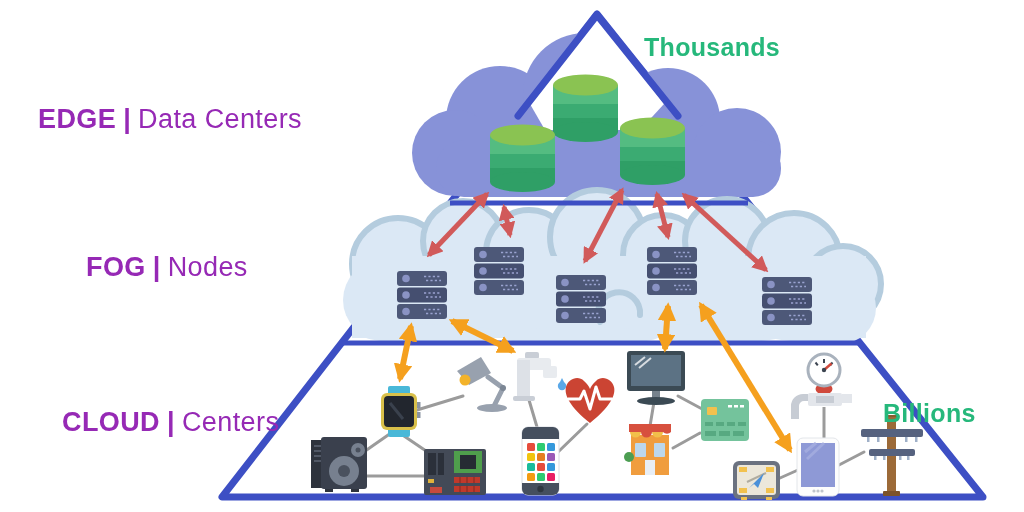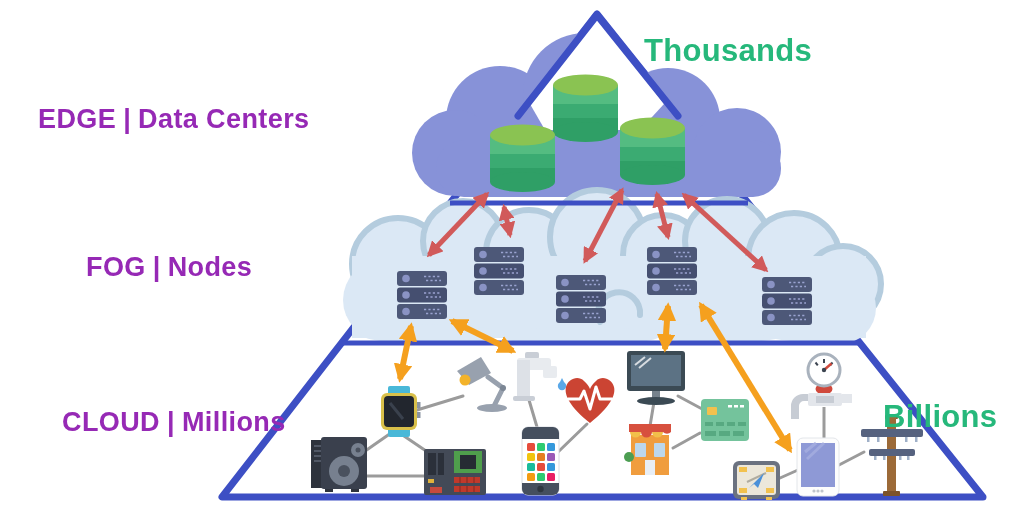--- a/index.html
+++ b/index.html
@@ -6,23 +6,23 @@
   .canvas{
     position:relative;width:1024px;height:512px;overflow:hidden;
     background:#ffffff;font-family:"Liberation Sans",sans-serif;
   }
   .canvas svg{position:absolute;left:0;top:0;}
   .layer-label{
     position:absolute;color:#9629b5;font-weight:800;font-size:27px;
     letter-spacing:.4px;white-space:nowrap;
   }
   .layer-label .sep{margin:0 7px;font-weight:700;}
-  .layer-label .cat{font-weight:700;}
+  .layer-label .cat{font-weight:400;}
   .scale-label{
-    position:absolute;color:#26b87b;font-weight:800;font-size:31px;
+    position:absolute;color:#26b87b;font-weight:800;font-size:25px;
     letter-spacing:.3px;white-space:nowrap;
   }
   #cloud-label{left:38px;top:104px;}
   #fog-label{left:78px;top:252px;margin-left:8px;}
   #edge-label{left:62px;top:407px;}
   #thousands-label{left:644px;top:33px;}
   #millions-label{left:772px;top:204px;}
   #billions-label{left:883px;top:351px;margin-top:48px;}
 </style>
 </head>
@@ -348,18 +348,18 @@
   </g>
 </svg>
 
 <div class="layer-label" id="cloud-label">
   <span class="name">EDGE</span><span class="sep">|</span><span class="cat">Data Centers</span>
 </div>
 <div class="layer-label" id="fog-label">
   <span class="name">FOG</span><span class="sep">|</span><span class="cat">Nodes</span>
 </div>
 <div class="layer-label" id="edge-label">
-  <span class="name">CLOUD</span><span class="sep">|</span><span class="cat">Millions</span>
+  <span class="name">CLOUD</span><span class="sep">|</span><span class="cat">Centers</span>
 </div>
 <div class="scale-label" id="thousands-label">Thousands</div>
 <div class="scale-label" id="billions-label">Billions</div>
 
 </div>
 
 </body></html>

